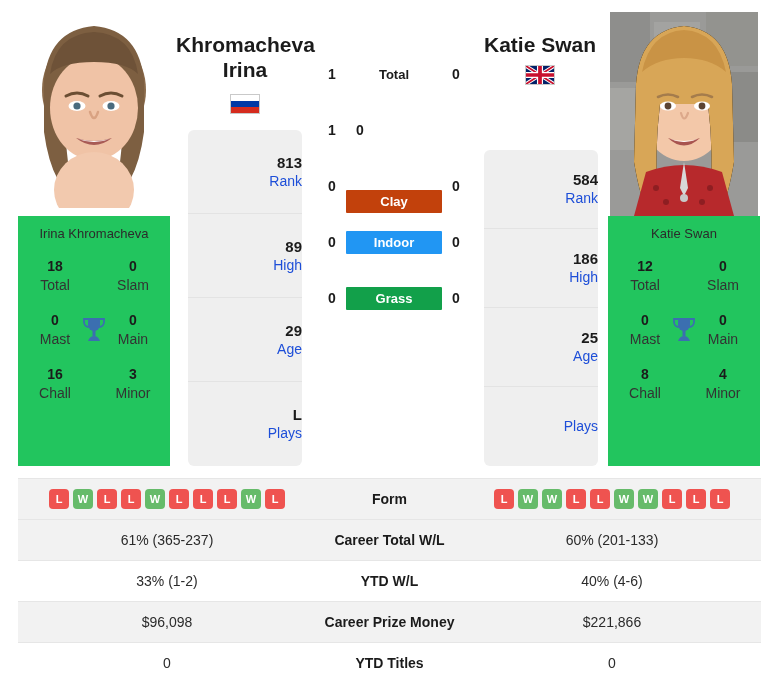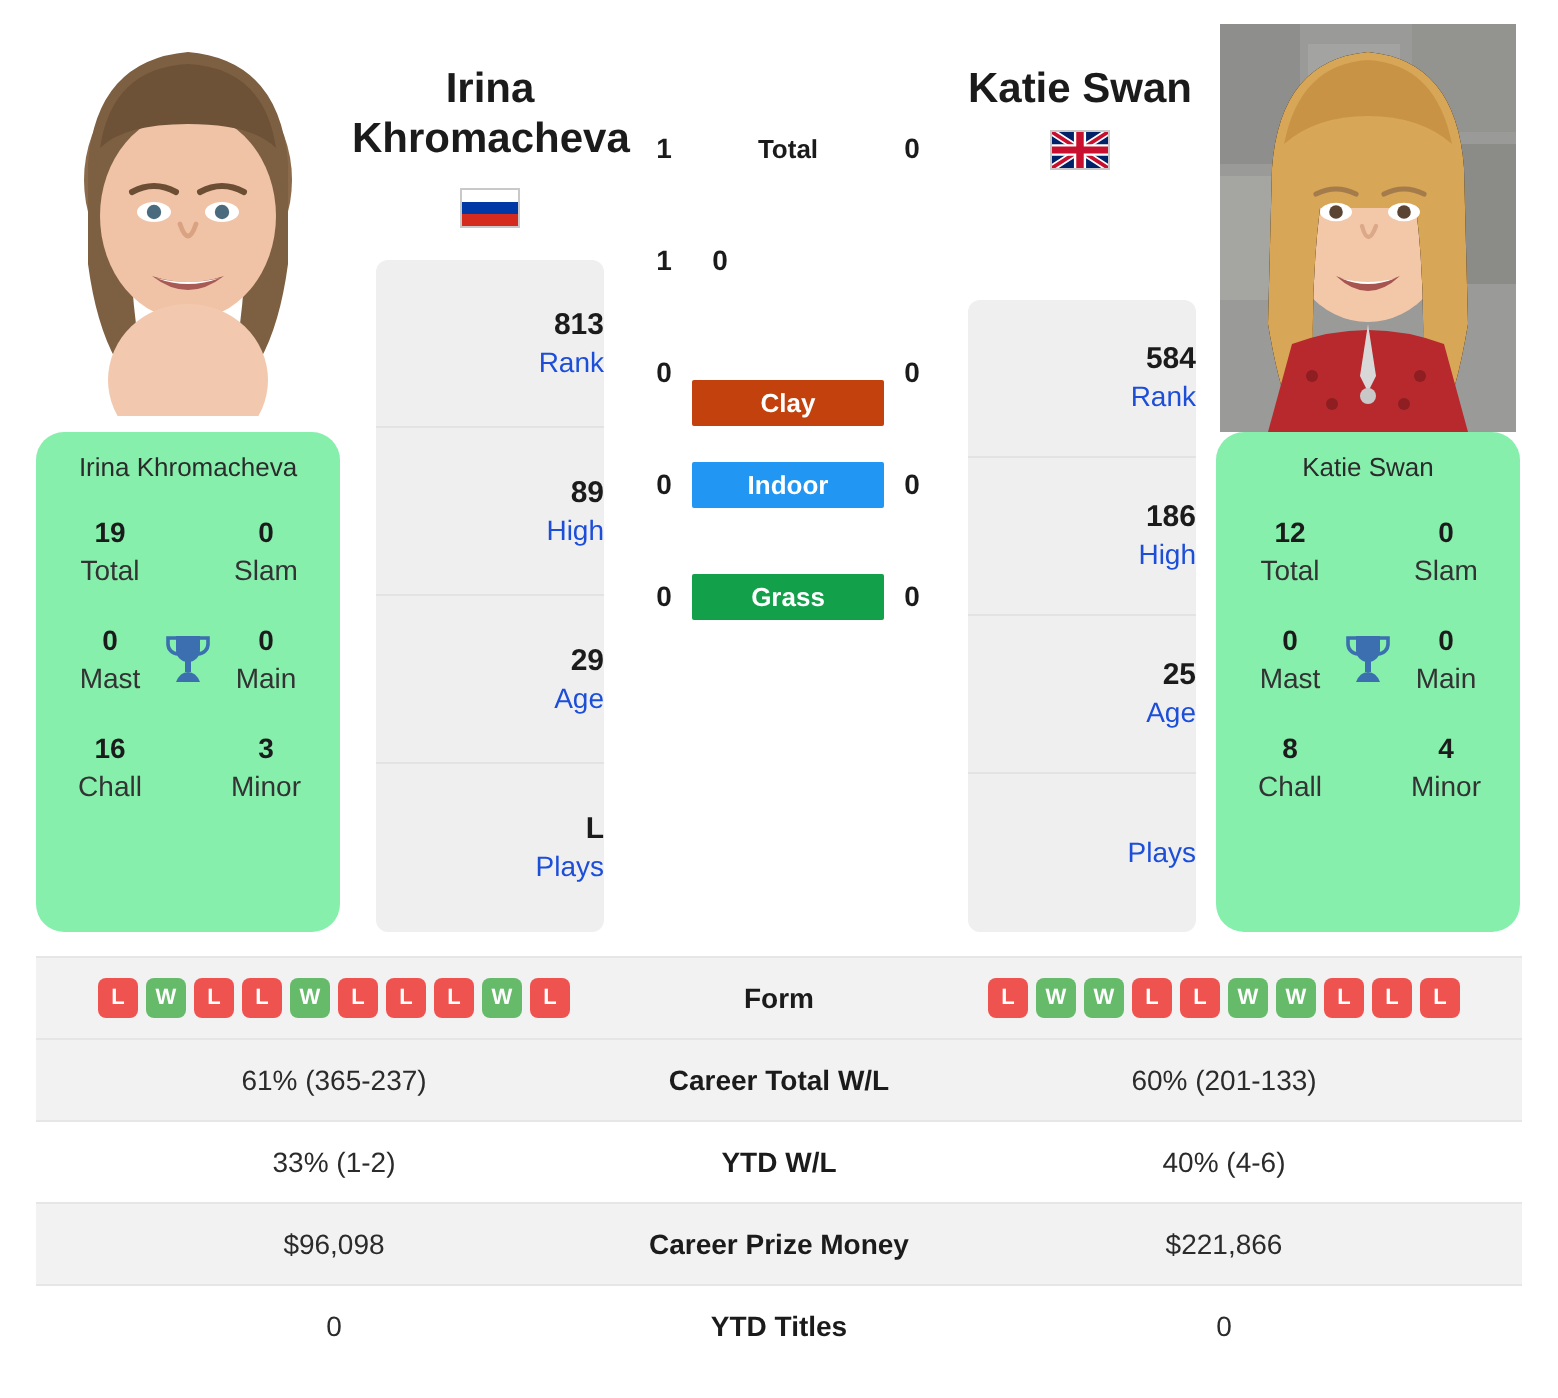--- a/index.html
+++ b/index.html
@@ -122,22 +122,22 @@
     color: #1b1b1b;
     background: transparent;
     font-size: 13px;
     font-weight: 700;
   }
 
   
   .titles-card {
     position: absolute;
     width: 152px;
-    background: #86efac;
-    border-radius: 14px;
+    background: #22c55e;
+    border-radius: 0;
     padding: 10px 6px 12px 6px;
   }
   .titles-left  { left: 18px;  top: 216px; height: 250px; }
   .titles-right { left: 608px; top: 216px; height: 250px; }
 
   .titles-name {
     text-align: center;
     font-size: 13px;
     font-weight: 400;
     color: #2b2b2b;
@@ -276,22 +276,22 @@
         <path d="M74 150 L70 176 L74 184 L78 176 Z" fill="#d8d8d8"></path>
         <circle cx="74" cy="186" r="4" fill="#c8c8c8"></circle>
         <circle cx="46" cy="176" r="3" fill="#8e1e22"></circle>
         <circle cx="56" cy="190" r="3" fill="#8e1e22"></circle>
         <circle cx="100" cy="176" r="3" fill="#8e1e22"></circle>
         <circle cx="92" cy="190" r="3" fill="#8e1e22"></circle>
       </svg>
     </div>
 
     <div class="pname pname-left">
+      <div>Khromacheva</div>
       <div>Irina</div>
-      <div>Khromacheva</div>
     </div>
     <div class="pname pname-right">
       <div>Katie Swan</div>
     </div>
 
     <div class="flag flag-left">
       <svg viewBox="0 0 30 20" preserveAspectRatio="none" aria-hidden="true">
         <rect width="30" height="6.67" fill="#ffffff"></rect>
         <rect y="6.67" width="30" height="6.67" fill="#0039a6"></rect>
         <rect y="13.34" width="30" height="6.66" fill="#d52b1e"></rect>
@@ -379,21 +379,21 @@
           <svg viewBox="0 0 26 28" aria-hidden="true">
             <path d="M7 2 h12 v7 a6 6 0 0 1 -12 0 z" fill="#3b6fb0"></path>
             <path d="M7 3 h-4 v3 a5 5 0 0 0 5 5" fill="none" stroke="#3b6fb0" stroke-width="1.8"></path>
             <path d="M19 3 h4 v3 a5 5 0 0 1 -5 5" fill="none" stroke="#3b6fb0" stroke-width="1.8"></path>
             <rect x="11.5" y="14" width="3" height="6" fill="#3b6fb0"></rect>
             <path d="M7 25 q2 -5 6 -5 q4 0 6 5 z" fill="#3b6fb0"></path>
           </svg>
         </div>
         <div class="titles-row">
           <div class="tcell">
-            <div class="v">19</div>
+            <div class="v">18</div>
             <div class="l">Total</div>
           </div>
           <div class="tcell">
             <div class="v">0</div>
             <div class="l">Slam</div>
           </div>
         </div>
         <div class="titles-row">
           <div class="tcell">
             <div class="v">0</div>

